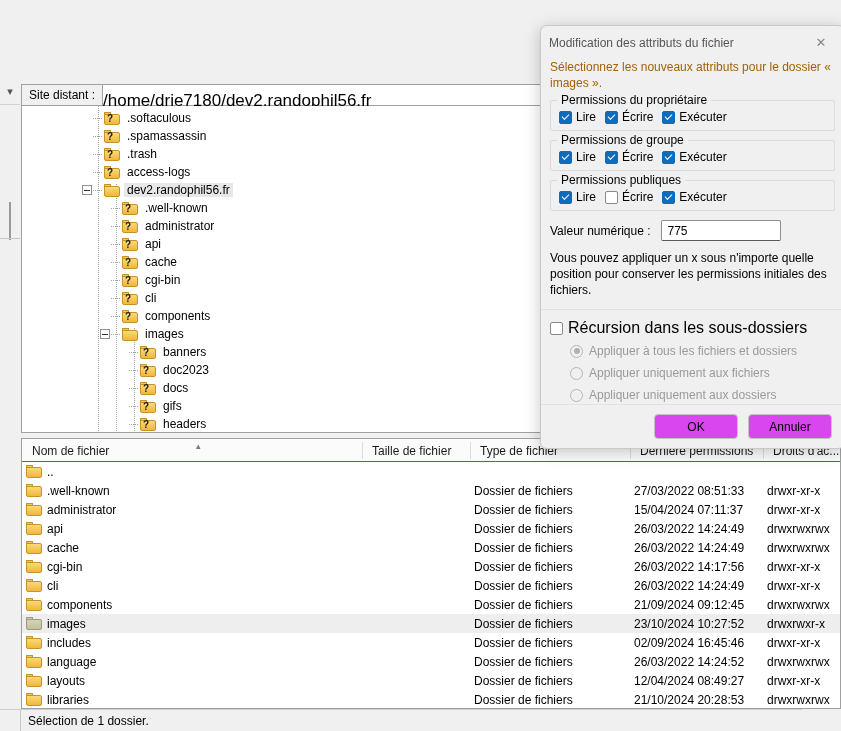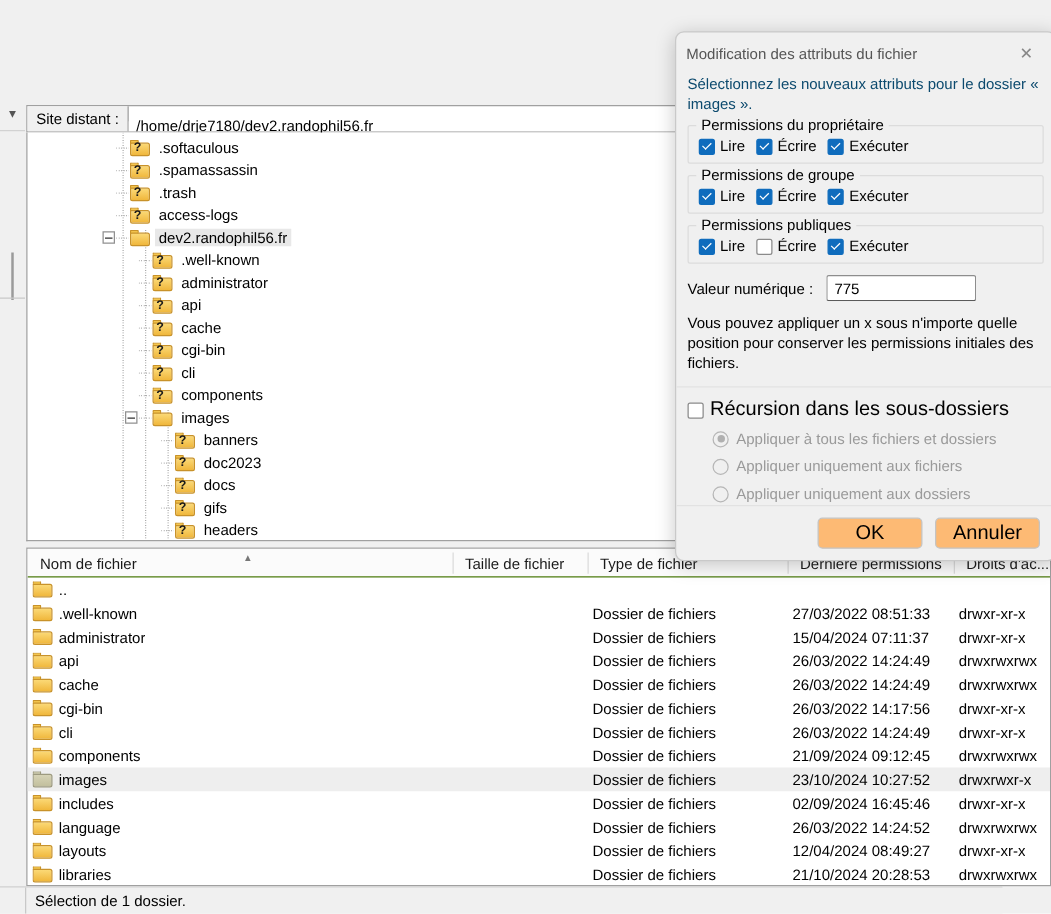--- a/index.html
+++ b/index.html
@@ -38,22 +38,22 @@
   .site-bar {
     position: absolute; left: 21px; top: 84px; width: 820px; height: 22px;
     background: #ffffff; border: 1px solid #a0a0a0; display: flex; align-items: stretch;
   }
   .site-label {
     padding: 0 7px; display:flex; align-items:center;
     background: #f0f0f0; border-right: 1px solid #a0a0a0;
     font-size: 12px; color:#000; white-space:nowrap;
   }
   .site-path {
-    flex: 1; display:flex; align-items:center; padding-left: 6px;
-    background:#ffffff; font-size: 12px; color:#000;margin-top:12px;
+    flex: 1; display:flex; align-items:center; 
+    background:#ffffff; font-size: 17px; color:#000;margin-top:12px;
   }
 
   
   .tree-panel {
     position: absolute; left: 21px; top: 106px; width: 820px; height: 327px;
     background: #ffffff; border-left: 1px solid #a0a0a0; border-right:1px solid #a0a0a0;
     border-bottom: 1px solid #a0a0a0;
     overflow: hidden;
   }
   .tree-row {
@@ -144,21 +144,21 @@
   .dlg-title {
     position:relative; height: 33px; display:flex; align-items:center;
     padding-left: 8px; font-size: 12px; color:#555;
   }
   .dlg-close {
     position:absolute; right: 0px; top: 0px; width: 46px; height: 33px;
     display:flex; align-items:center; justify-content:center;
     color:#888; font-size:13px;
   }
   .dlg-body { padding: 0 9px; }
-  .dlg-intro { font-size:12px; line-height:16px; color:#0c4a6e; margin-bottom: 9px; }
+  .dlg-intro { font-size:12px; line-height:16px; color:#a16207; margin-bottom: 9px; }
 
   .gbox {
     position:relative; border:1px solid #dcdcdc; border-radius:2px;
     margin-bottom: 9px; padding: 9px 8px 6px 8px;
   }
   .gbox-legend {
     position:absolute; top:-8px; left:6px; background:#f0f0f0; padding:0 4px;
     font-size:12px; color:#000;
   }
   .chk-row { display:flex; align-items:center; gap: 9px; }
@@ -193,21 +193,21 @@
   }
   .radio.on::after { content:""; width:6px; height:6px; border-radius:50%; background:#b0b0b0; }
 
   .dlg-footer {
     position:absolute; left:0; right:0; bottom:0; height: 44px;
     border-top:1px solid #e2e2e2;
     display:flex; align-items:center; justify-content:flex-end; gap:10px; padding-right:12px;
   }
   .btn {
     min-width: 84px; height: 25px; border:1px solid #c4c4c4; border-radius:4px;
-    background:#fdba74; font-size:16px; color:#000;
+    background:#d946ef; font-size:12px; color:#000;
     display:flex; align-items:center; justify-content:center;
   }
 </style>
 </head>
 <body>
 
 <div id="root">
 
   <div class="left-strip">
     <div class="chev-btn">▾</div>

